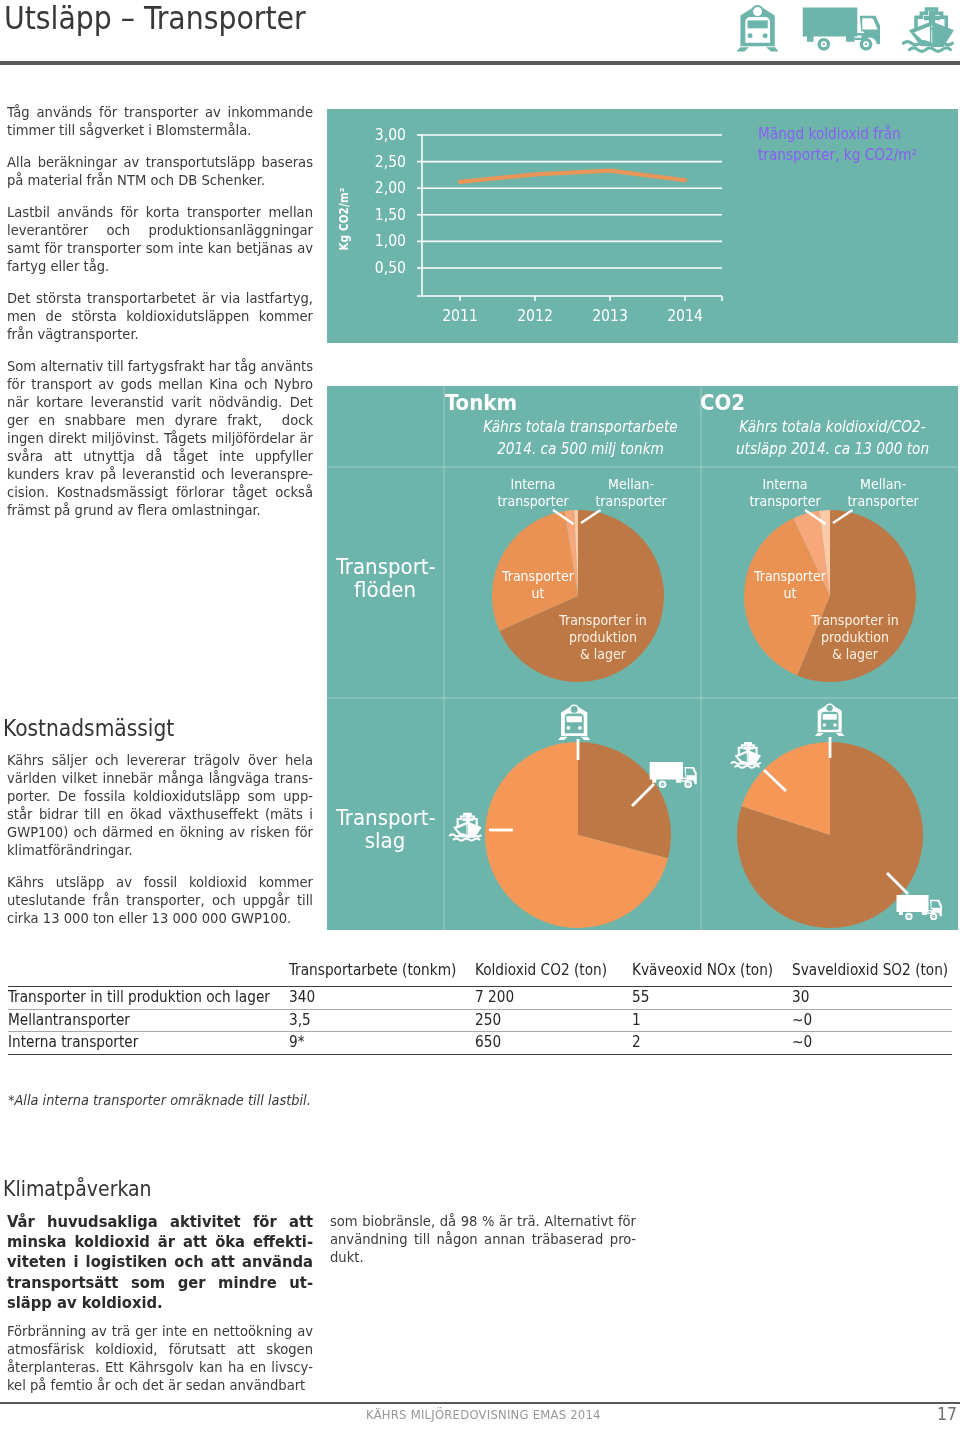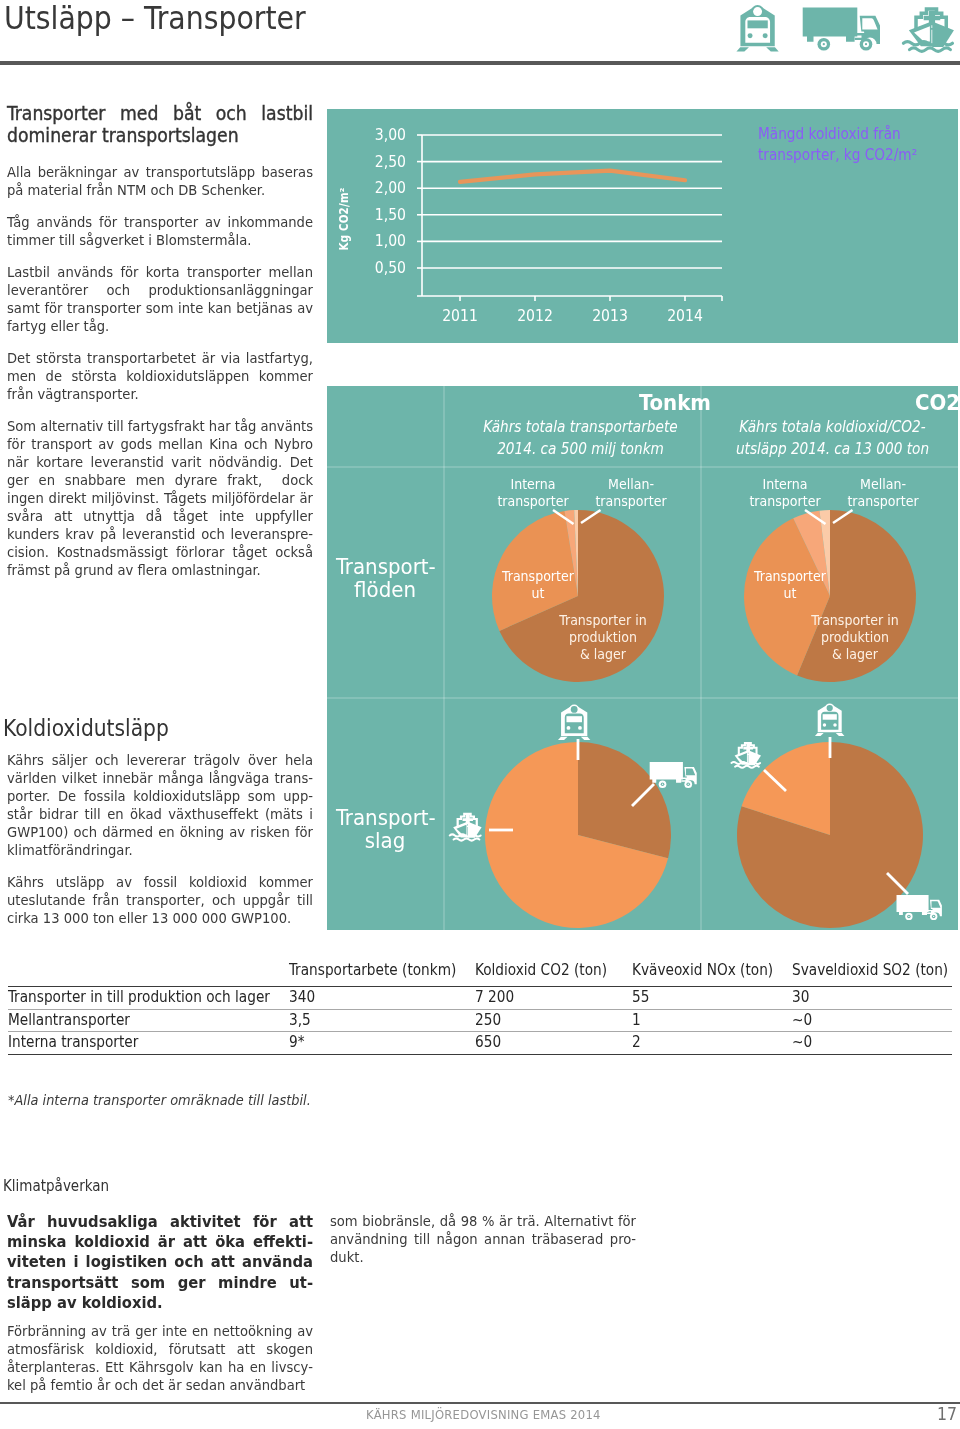--- a/index.html
+++ b/index.html
@@ -33,37 +33,37 @@
 
   
   #chart-svg{position:absolute;left:327px;top:109px;}
   .c-ytick{font-size:15.6px;fill:#ffffff;text-anchor:end;}
   .c-xtick{font-size:15.6px;fill:#ffffff;text-anchor:middle;}
   #chart-ylabel{font-size:11.4px;font-weight:700;fill:#ffffff;text-anchor:middle;letter-spacing:0.2px;}
   #chart-caption{position:absolute;left:758px;top:124px;width:200px;color:#8b5cf6;font-size:15.2px;
                  line-height:21.2px;}
 
   
-  .m-title{position:absolute;color:#fff;font-weight:700;font-size:22px;text-align:right;}
+  .m-title{position:absolute;color:#fff;font-weight:700;font-size:22px;text-align:left;}
   .m-sub{position:absolute;color:#ffffff;font-style:italic;font-size:15.2px;line-height:21.6px;
          text-align:center;}
   .m-rowlabel{position:absolute;color:#ffffff;font-size:22px;line-height:22.5px;text-align:center;}
   .pielabel{position:absolute;color:#ffffff;font-size:14px;line-height:16.8px;text-align:center;}
   .pielabel.in{color:#fdf1e5;}
 
   
   #tbl{position:absolute;left:8px;top:962px;width:944px;border-collapse:collapse;color:#262626;}
   #tbl th{font-size:15.2px;font-weight:400;padding:0 0 7px 0;text-align:left;vertical-align:bottom;line-height:17px;}
   #tbl td{font-size:15.2px;font-weight:400;padding:2.0px 0 3.0px 0;border-top:1px solid #a8a8a8;line-height:16.5px;}
   #tbl tr.first td{border-top:1.4px solid #3a3a3a;}
   #tbl tr.last td{border-bottom:1.4px solid #3a3a3a;}
   #tbl-note{position:absolute;left:8px;top:1092px;font-size:14.4px;font-style:italic;color:#3a3a3a;}
 
   
-  #h-klimat{position:absolute;left:3px;top:1177px;font-size:15px;color:#333333;}
+  #h-klimat{position:absolute;left:3px;top:1177px;font-size:21px;color:#333333;}
   #bot-left{position:absolute;left:7px;top:1212px;width:306px;color:#3a3a3a;}
   #bot-right{position:absolute;left:330px;top:1212px;width:306px;color:#3a3a3a;}
   .p-lead{font-size:16.4px;line-height:20.2px;font-weight:700;text-align:justify;margin:0 0 9px 0;
           color:#2b2b2b;hyphens:manual;-webkit-hyphens:manual;}
   #bot-rule{position:absolute;left:0px;top:1402px;width:960px;height:1.6px;background:#585858;}
   #footer-text{position:absolute;left:366px;top:1407px;font-size:12.9px;color:#969696;
                letter-spacing:0.25px;}
   #footer-page{position:absolute;right:3px;top:1404px;font-size:17.5px;color:#6f6f6f;}
 
   #bot-right .p-body{margin-bottom:11px;}
@@ -110,28 +110,27 @@
     <path fill="#ffffff" d="M27.9 19.6 12.6 25.6 22.0 34.3 27.9 34.3z"></path>
     <path fill="#6db5aa" d="M30.2 14.9 51.1 23.4 40.8 39.4 30.2 39.4z"></path>
     <path fill="none" stroke="#6db5aa" stroke-width="3.0" stroke-linecap="round" d="M2.3 35.9c2.6-2.2 5.3-2.2 7.9 0 2.6 2.2 5.3 2.2 7.9 0 2.6-2.2 5.3-2.2 7.9 0 2.6 2.2 5.3 2.2 7.9 0 2.6-2.2 5.3-2.2 7.9 0 2.6 2.2 5.3 2.2 7.9 0"></path>
     <path fill="none" stroke="#6db5aa" stroke-width="3.0" stroke-linecap="round" d="M8.2 42.1c2.6-2.2 5.3-2.2 7.9 0 2.6 2.2 5.3 2.2 7.9 0 2.6-2.2 5.3-2.2 7.9 0 2.6 2.2 5.3 2.2 7.9 0 2.6-2.2 5.3-2.2 7.9 0"></path>
   </g>
       </svg>
   </div>
   <div id="hdr-rule"></div>
 
   <div id="col-left">
-    <div class="h-main">Transporter med båt och lastbil dominerar transportslagen</div>
+    <p class="p-body">Tåg används för transporter av inkommande timmer till sågverket i Blomstermåla.</p>
     <p class="p-body">Alla beräkningar av transportutsläpp baseras på material från NTM och DB Schenker.</p>
-    <p class="p-body">Tåg används för transporter av inkommande timmer till sågverket i Blomstermåla.</p>
     <p class="p-body">Lastbil används för korta transporter mellan leverantörer och produktionsanläggningar samt för transporter som inte kan betjänas av fartyg eller tåg.</p>
     <p class="p-body">Det största transportarbetet är via lastfartyg, men de största koldioxidutsläppen kommer från vägtransporter.</p>
     <p class="p-body">Som alternativ till fartygsfrakt har tåg använts för transport av gods mellan Kina och Nybro när kortare leveranstid varit nödvändig. Det ger en snabbare men dyrare frakt,   dock ingen direkt miljövinst. Tågets miljöfördelar är svåra att utnyttja då tåget inte uppfyller kunders krav på leveranstid och leveranspre­cision. Kostnadsmässigt förlorar tåget också främst på grund av flera omlastningar.</p>
   </div>
-  <div id="h-koldiox">Koldioxidutsläpp</div>
+  <div id="h-koldiox">Kostnadsmässigt</div>
   <div id="col-left2">
     <p class="p-body">Kährs säljer och levererar trägolv över hela världen vilket innebär många långväga trans­porter. De fossila koldioxidutsläpp som upp­står bidrar till en ökad växthuseffekt (mäts i GWP100) och därmed en ökning av risken för klimatförändringar.</p>
     <p class="p-body">Kährs utsläpp av fossil koldioxid kommer uteslutande från transporter, och uppgår till cirka 13 000 ton eller 13 000 000 GWP100.</p>
   </div>
 
   <div class="teal" id="panel-chart"></div>
   <svg id="chart-svg" width="630" height="233" viewBox="0 0 630 233">
     <g stroke="#ffffff" stroke-width="1.6">
       <line x1="95.0" y1="26.0" x2="395.0" y2="26.0"></line>
       <line x1="95.0" y1="52.6" x2="395.0" y2="52.6"></line>

